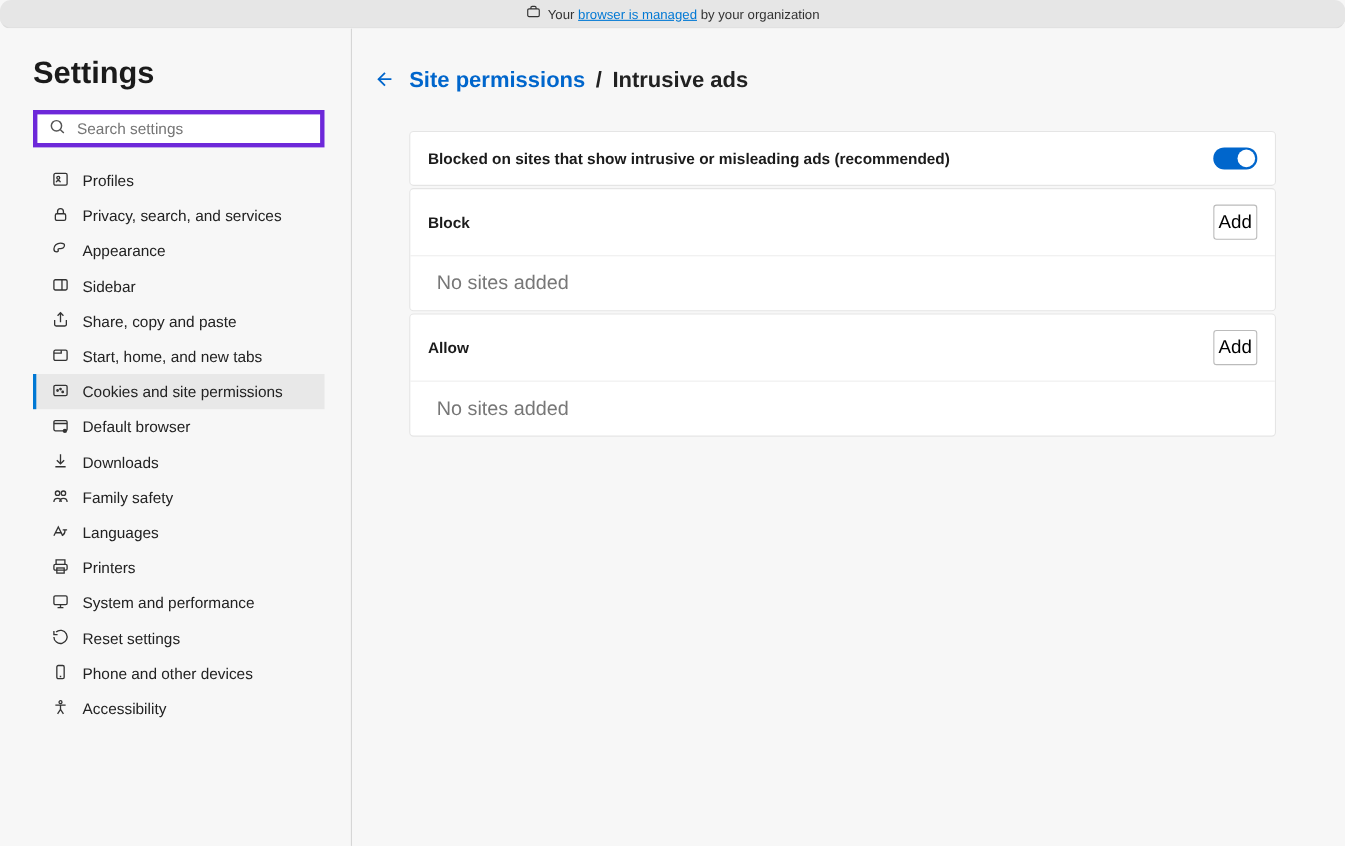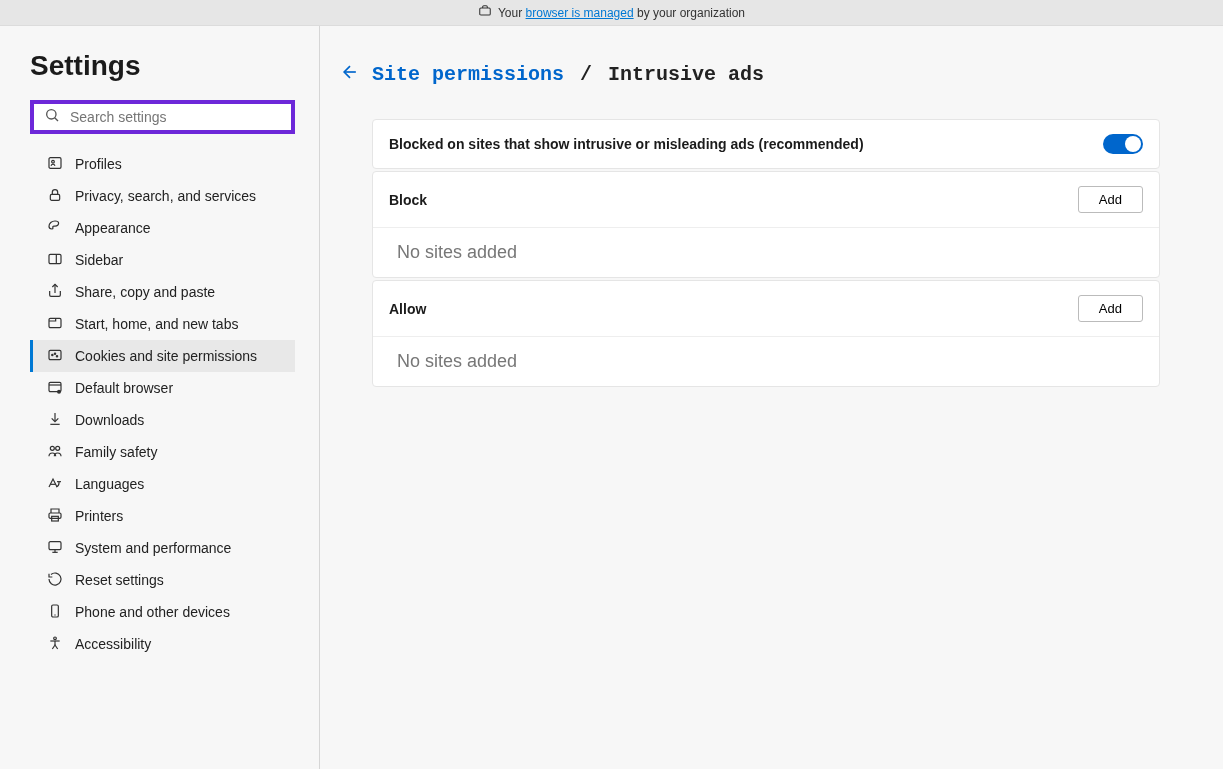--- a/index.html
+++ b/index.html
@@ -14,20 +14,21 @@
 
   
   .managed-bar {
     height: 26px;
     background: #e6e6e6;
     border-bottom: 1px solid #dcdcdc;
     display: flex; align-items: center; justify-content: center;
     font-size: 12px;
     color: #333;
     gap: 6px;
+    border-radius: 10px;
   }
   .managed-bar .link {
     color: #0078d4;
     text-decoration: underline;
   }
   .managed-bar svg { width: 14px; height: 14px; }
 
   .app {
     display: flex;
     height: calc(769px - 26px);
@@ -78,24 +79,23 @@
     border-left: 3px solid #0078d4;
   }
   .nav li svg { width: 16px; height: 16px; flex-shrink: 0; color: #333; }
 
   
   .main {
     flex: 1;
     padding: 36px 32px 0 20px;
   }
   .breadcrumb-row {
-    display: flex; align-items: center; gap: 12px;
+    display: flex; gap: 12px;
     margin-bottom: 32px;
     margin-left: 0;
-    font-family: Liberation Mono, monospace;
   }
   .breadcrumb-row svg { width: 20px; height: 20px; color: #0066cc; }
   .breadcrumb {
     font-size: 20px; font-weight: 600;
   }
   .breadcrumb .crumb-link { color: #0066cc; cursor: pointer; }
   .breadcrumb .sep { color: #222; margin: 0 4px; }
   .breadcrumb .current { color: #222; }
 
   .content { padding-left: 32px; max-width: 820px; }
@@ -129,22 +129,22 @@
   }
   .toggle .knob {
     position: absolute; right: 2px; top: 2px;
     width: 16px; height: 16px;
     background: #fff; border-radius: 50%;
   }
 
   .add-btn {
     border: 1px solid #bbb;
     background: #fff;
-    padding: 5px 20px;
-    font-size: 13px;
+    padding: 5px 4px;
+    font-size: 17px;
     border-radius: 3px;
     cursor: pointer;
   }
 </style>
 </head>
 <body>
 
 <div class="managed-bar">
   <span>
     <svg viewBox="0 0 24 24" fill="none" stroke="currentColor" stroke-width="1.8">

